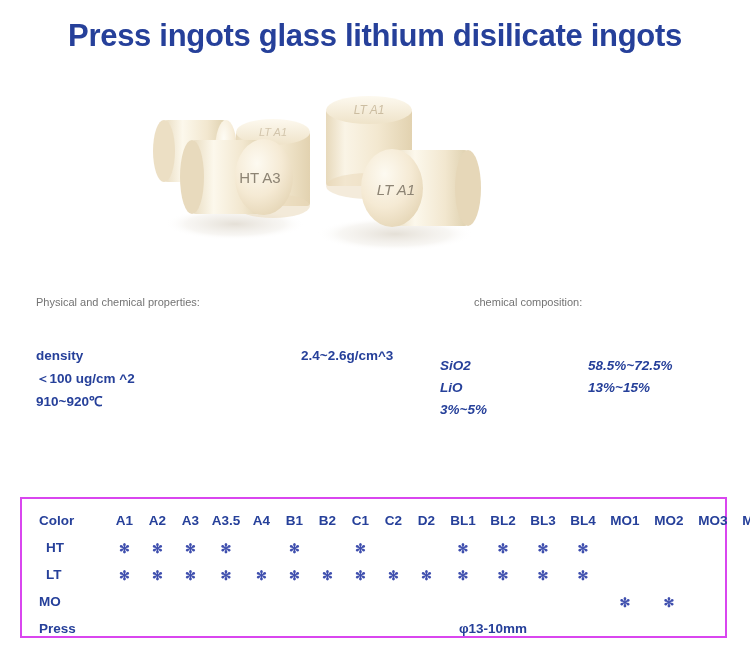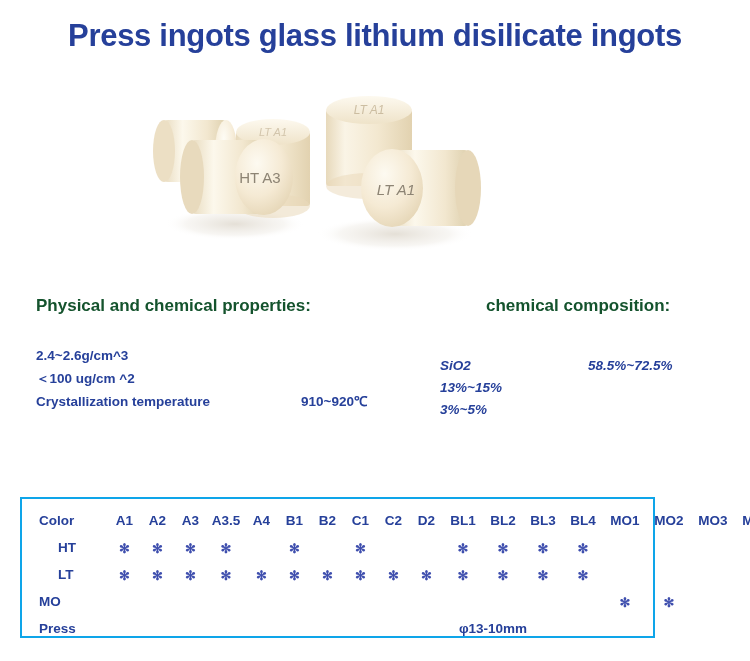--- a/index.html
+++ b/index.html
@@ -44,23 +44,23 @@
   .specs {
     position: absolute;
     top: 296px;
     left: 0;
     width: 750px;
     height: 185px;
   }
   .spec-block { position: absolute; }
 
   .block-heading {
-    font-size: 17px;
-    font-weight: 700;
-    color: #14532d;
+    font-size: 11px;
+    font-weight: 400;
+    color: #737373;
     white-space: nowrap;
   }
 
   .spec-rows { margin-top: 0; }
   .spec-row {
     display: flex;
     align-items: baseline;
     height: 22px;
     white-space: nowrap;
   }
@@ -75,32 +75,32 @@
     color: #26409a;
   }
 
   
   #physical-block { left: 36px; top: 0; }
   #physical-block .spec-rows { position: absolute; top: 52px; left: 0; }
   #physical-block .spec-label { width: 265px; display: inline-block; }
 
   
   #chemical-block { left: 474px; top: 0; }
-  #chemical-block .block-heading { margin-left: 12px; }
+  #chemical-block .block-heading { margin-left: 0px; }
   #chemical-block .spec-rows { position: absolute; top: 62px; left: -34px; font-style: italic; }
   #chemical-block .spec-label { width: 148px; display: inline-block; }
 
   
   .color-table {
     position: absolute;
     left: 20px;
     top: 497px;
-    width: 635px;
+    width: 707px;
     height: 141px;
-    border: 2px solid #0ea5e9;
+    border: 2px solid #d946ef;
     box-sizing: border-box;
   }
   .ct-inner {
     position: relative;
     width: 100%;
     height: 100%;
   }
   table.grid {
     position: absolute;
     top: 8px;
@@ -118,21 +118,21 @@
     color: #26409a;
     text-align: center;
     vertical-align: middle;
     white-space: nowrap;
   }
   table.grid th.rowhead, table.grid td.rowhead {
     text-align: left;
     padding-left: 17px;
     width: 86px;
   }
-  table.grid td.rowhead.indent { padding-left: 36px; }
+  table.grid td.rowhead.indent { padding-left: 24px; }
   td.star-cell { font-size: 12px; }
   .star {
     display: inline-block;
     line-height: 1;
     font-size: 13px;
     color: #3f4fae;
     transform: translateY(1px);
   }
   td.size-value {
     text-align: left;
@@ -219,40 +219,41 @@
     </g>
   </svg>
 </div>
 
 <div class="specs">
 
   <div class="spec-block" id="physical-block">
     <div class="block-heading">Physical and chemical properties:</div>
     <div class="spec-rows">
       <div class="spec-row">
+        <span class="spec-label">density</span>
         <span class="spec-value">2.4~2.6g/cm^3</span>
       </div>
       <div class="spec-row">
         <span class="spec-value">＜100  ug/cm ^2</span>
       </div>
       <div class="spec-row">
-        <span class="spec-label">Crystallization temperature</span>
         <span class="spec-value">910~920℃</span>
       </div>
     </div>
   </div>
 
   <div class="spec-block" id="chemical-block">
     <div class="block-heading">chemical composition:</div>
     <div class="spec-rows">
       <div class="spec-row">
         <span class="spec-label">SiO2</span>
         <span class="spec-value">58.5%~72.5%</span>
       </div>
       <div class="spec-row">
+        <span class="spec-label">LiO</span>
         <span class="spec-value">13%~15%</span>
       </div>
       <div class="spec-row">
         <span class="spec-value">3%~5%</span>
       </div>
     </div>
   </div>
 
 </div>
 

